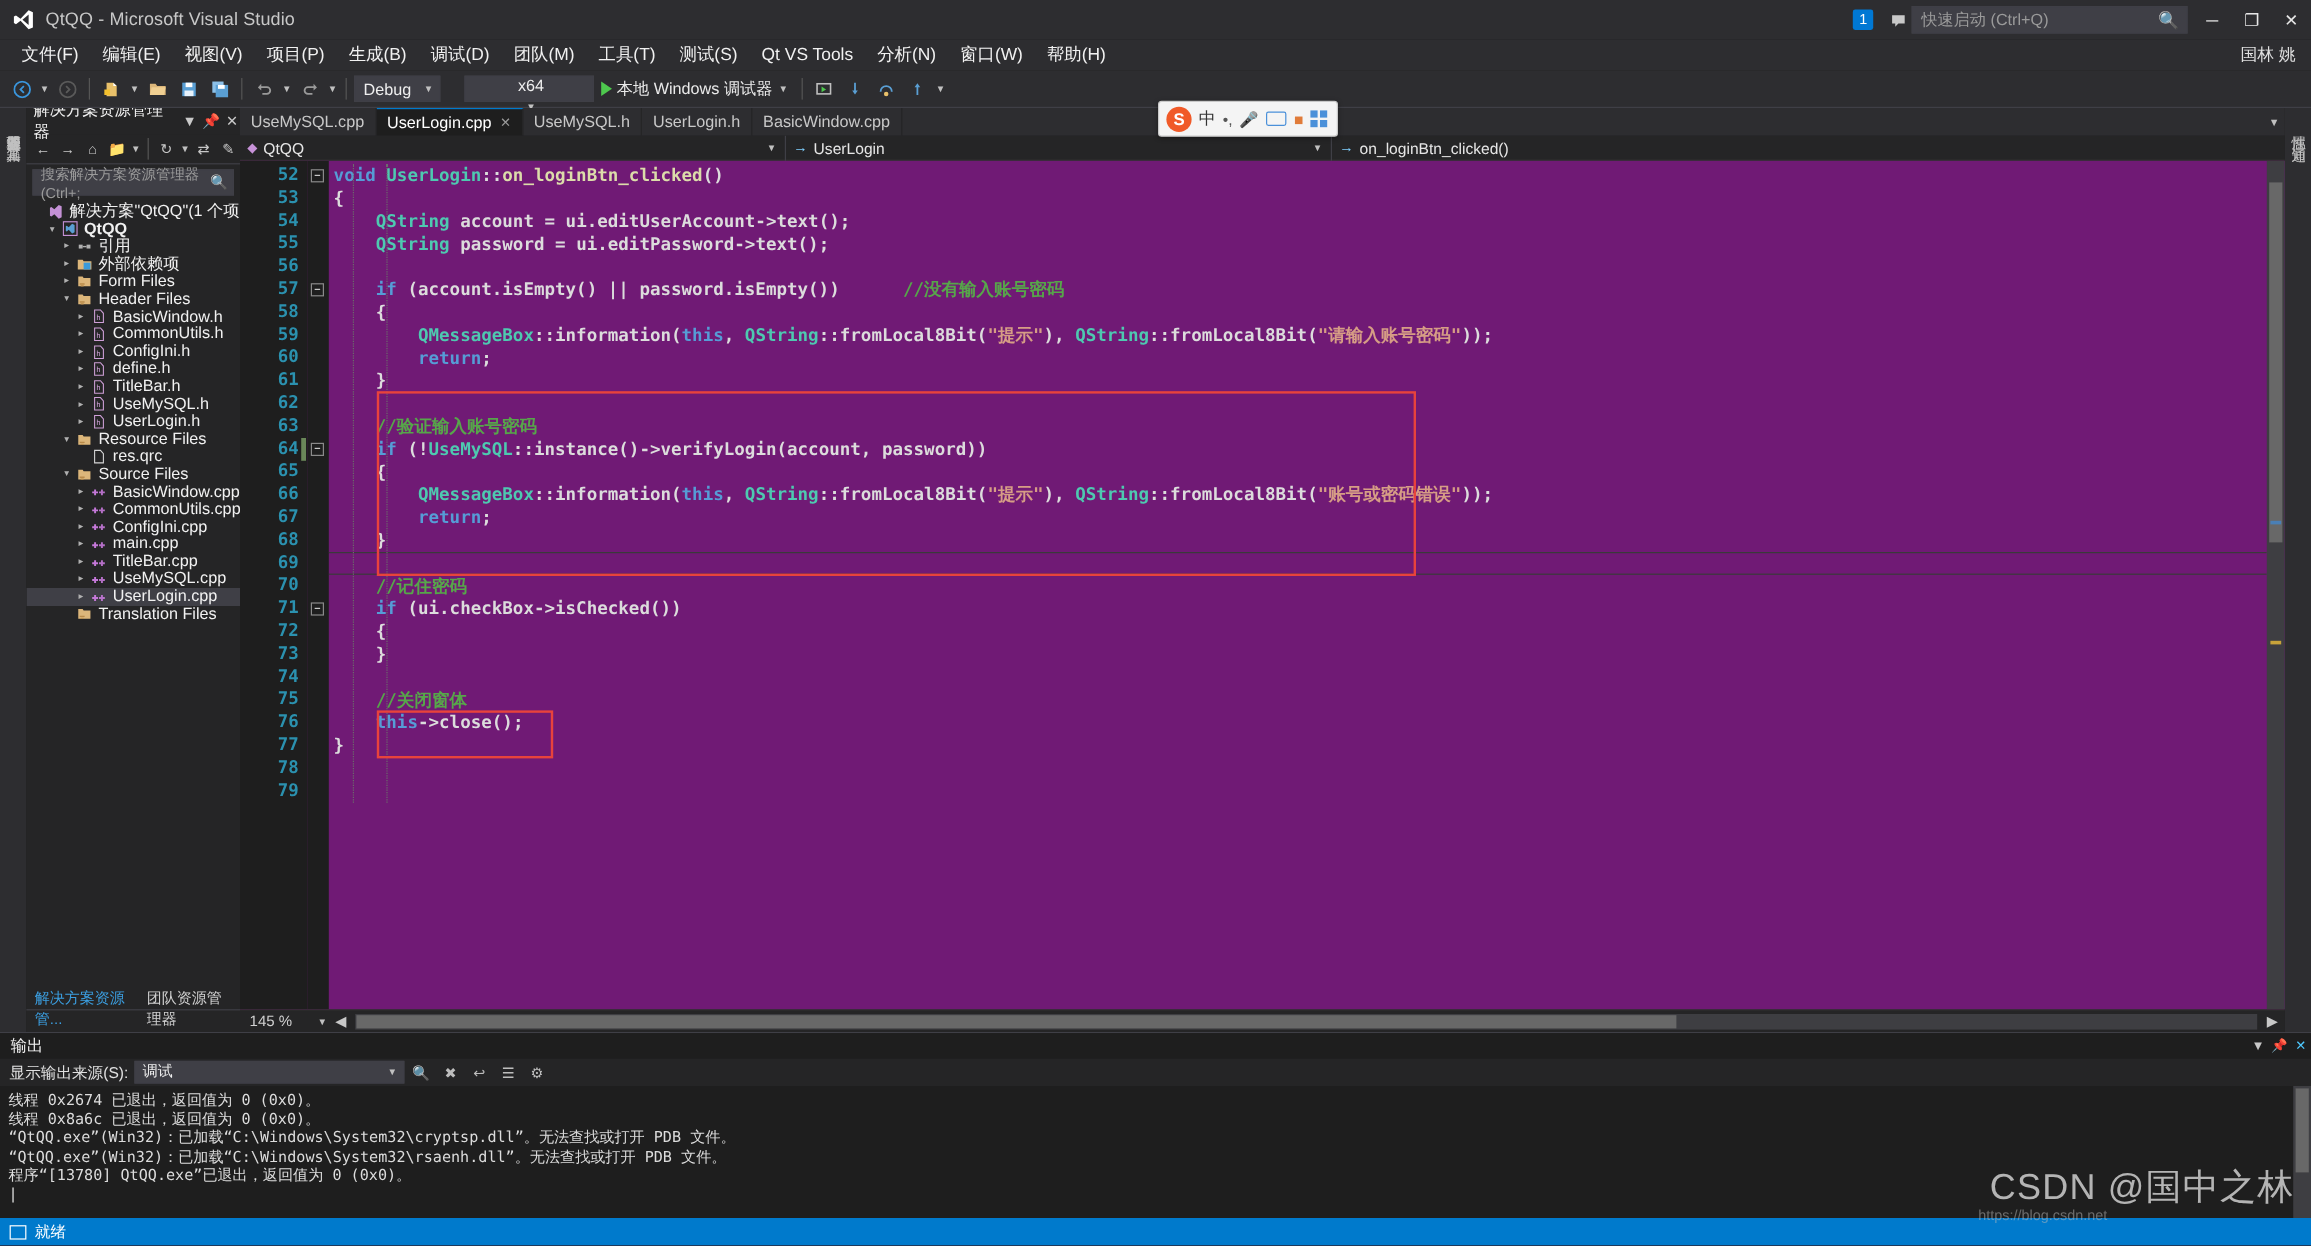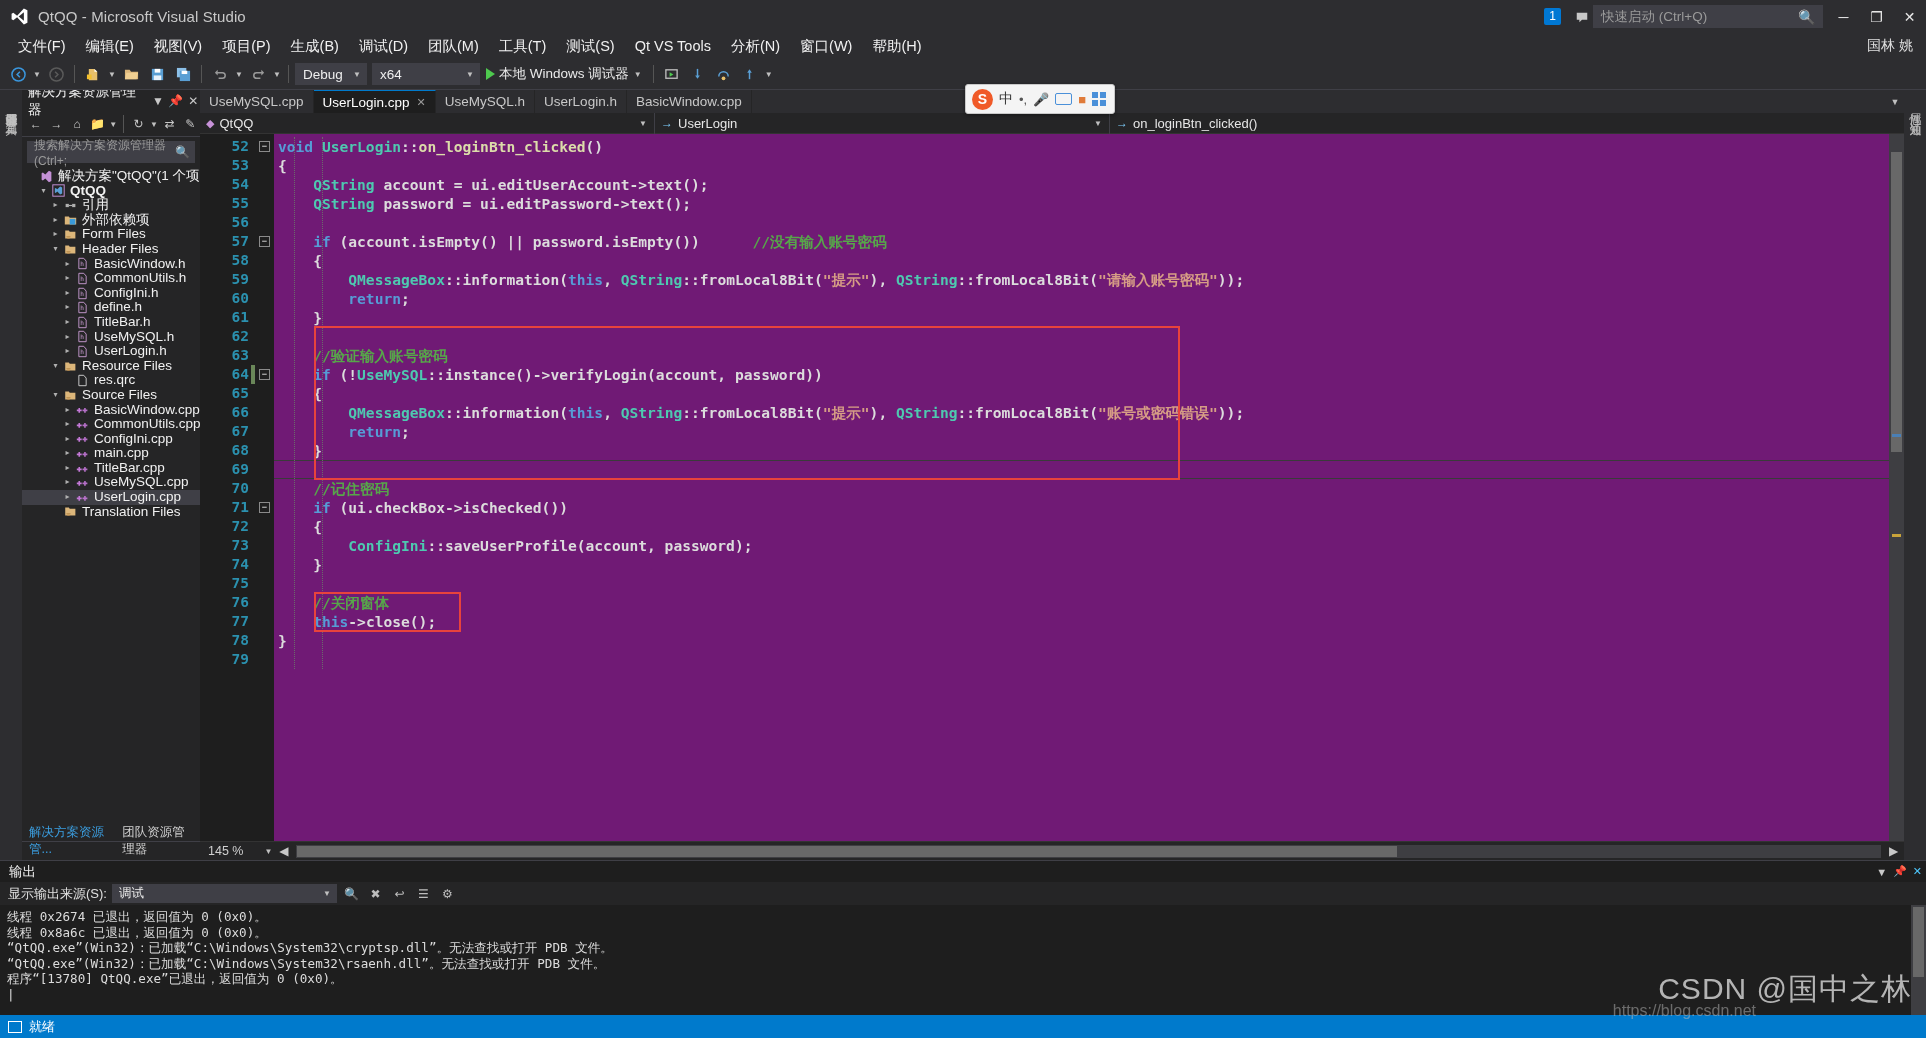--- a/index.html
+++ b/index.html
@@ -247,21 +247,21 @@
   .sb-ic{ width:14px; height:12px; border:1.5px solid #fff; }
 
   
   .wm{
     position:absolute; right:14px; bottom:28px; color:#cfcfcf; opacity:.85;
     font-size:30px; letter-spacing:1px; pointer-events:none; z-index:30;
     font-family:"Liberation Sans", sans-serif;
   }
   .wm2{
     position:absolute; right:170px; bottom:18px; color:#b9b9b9; opacity:.5;
-    font-size:16px; pointer-events:none; z-index:30;
+    font-size:12px; pointer-events:none; z-index:30;
   }
 </style>
 </head>
 <body>
 
 <div id="app">
 
   <div class="titlebar">
     <div class="vslogo">
       <svg viewBox="0 0 24 24">
@@ -366,21 +366,21 @@
           <path fill="#9a9a9a" d="M11 3l3 3.2L11 9z"></path>
         </svg>
     </div>
     <div class="caretmini">▼</div>
     <div class="tsep"></div>
 
     <div class="combo" style="width:72px;">
       <span class="cv">Debug</span>
       <span class="caretmini">▼</span>
     </div>
-    <div class="combo" style="width:108px;margin-left:3px;">
+    <div class="combo" style="width:108px;margin-left:18px;flex-direction:column;">
       <span class="cv">x64</span>
       <span class="caretmini">▼</span>
     </div>
     <div class="run-btn">
       <span class="tri"></span>
       <span>本地 Windows 调试器</span>
       <span class="caretmini">▼</span>
     </div>
     <div class="tsep"></div>
     <div class="tbtn">
@@ -800,21 +800,20 @@
             <div class="cline"><span class="pl">    </span><span class="kw">if</span><span class="pl"> (!</span><span class="ty">UseMySQL</span><span class="pl">::</span><span class="pl">instance</span><span class="pl">()-&gt;</span><span class="pl">verifyLogin</span><span class="pl">(account, password))</span></div>
             <div class="cline"><span class="pl">    {</span></div>
             <div class="cline"><span class="pl">        </span><span class="ty">QMessageBox</span><span class="pl">::</span><span class="pl">information</span><span class="pl">(</span><span class="kw">this</span><span class="pl">, </span><span class="ty">QString</span><span class="pl">::</span><span class="pl">fromLocal8Bit</span><span class="pl">(</span><span class="st">"提示"</span><span class="pl">), </span><span class="ty">QString</span><span class="pl">::</span><span class="pl">fromLocal8Bit</span><span class="pl">(</span><span class="st">"账号或密码错误"</span><span class="pl">));</span></div>
             <div class="cline"><span class="pl">        </span><span class="kw">return</span><span class="pl">;</span></div>
             <div class="cline"><span class="pl">    }</span></div>
             <div class="cline"><span class="pl"></span></div>
             <div class="curline" style="top: 326px;"></div>
             <div class="cline"><span class="pl">    </span><span class="cm">//记住密码</span></div>
             <div class="cline"><span class="pl">    </span><span class="kw">if</span><span class="pl"> (ui.checkBox-&gt;isChecked())</span></div>
             <div class="cline"><span class="pl">    {</span></div>
-            <div class="cline"><span class="pl">        </span><span class="ty">ConfigIni</span><span class="pl">::</span><span class="pl">saveUserProfile</span><span class="pl">(account, password);</span></div>
             <div class="cline"><span class="pl">    }</span></div>
             <div class="cline"><span class="pl"></span></div>
             <div class="cline"><span class="pl">    </span><span class="cm">//关闭窗体</span></div>
             <div class="cline"><span class="pl">    </span><span class="kw">this</span><span class="pl">-&gt;</span><span class="pl">close</span><span class="pl">();</span></div>
             <div class="cline"><span class="pl">}</span></div>
             <div class="cline"><span class="pl"></span></div>
             <div class="indentguide" style="left: 20px; top: 3px; height: 532px;"></div>
             <div class="indentguide" style="left: 48px; top: 3px; height: 532px;"></div>
             <div class="redbox" style="border-color: rgb(232, 67, 60); top: 192px; height: 154px; left: 40px; width: 866px;"></div>
             <div class="redbox" style="border-color: rgb(232, 67, 60); top: 458px; height: 40px; left: 40px; width: 147px;"></div>

